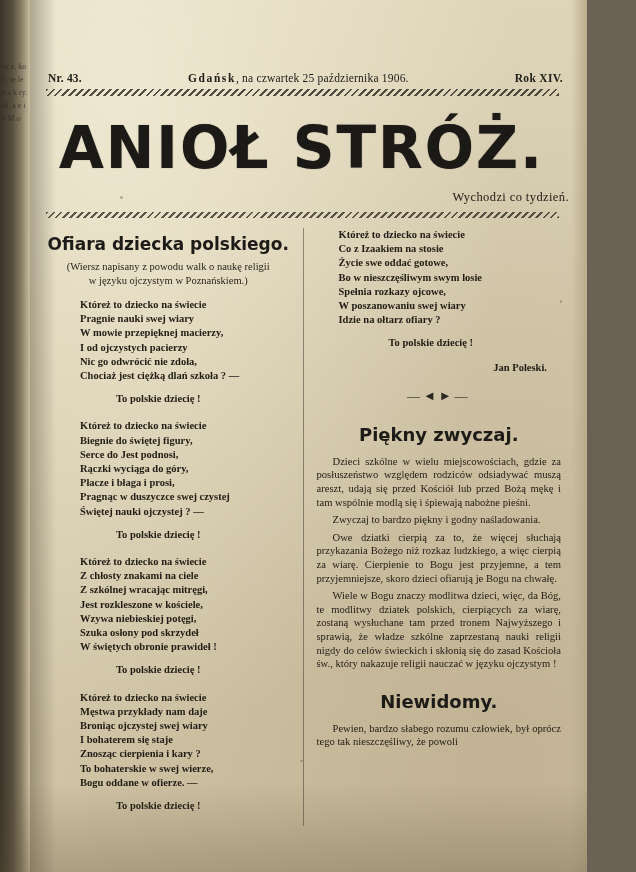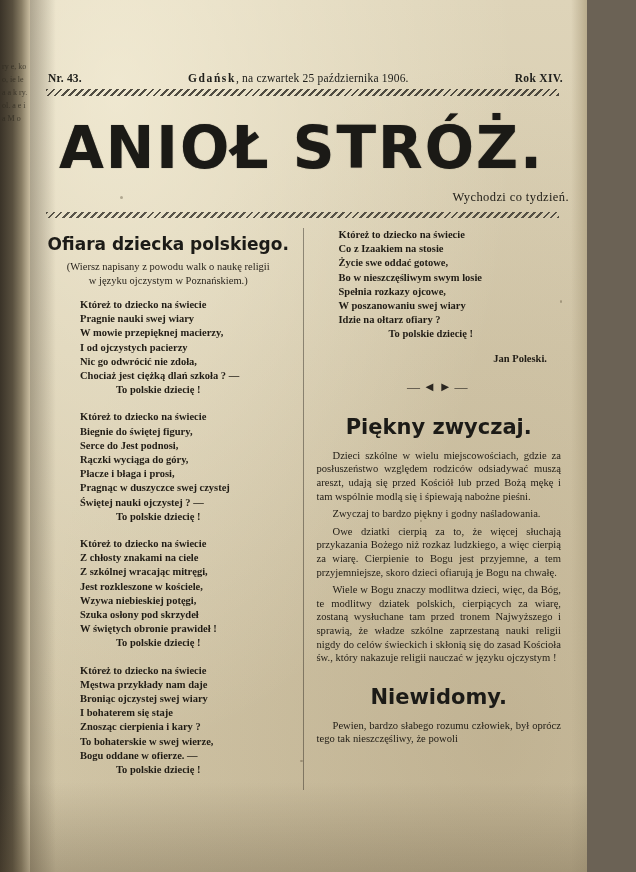--- a/index.html
+++ b/index.html
@@ -129,21 +129,21 @@
 
   .art-head {
     font-family: "DejaVu Sans", sans-serif;
     font-weight: 700;
     font-size: 17px;
     color: #1c1b17;
     text-align: center;
     margin: 6px 0 6px 0;
   }
   .art-head.big {
-    font-size: 21px;
+    font-size: 18px;
     margin-top: 20px;
     margin-bottom: 10px;
   }
   .note {
     font-size: 10.5px;
     line-height: 14px;
     color: #241f18;
     text-align: center;
     margin-bottom: 10px;
   }
@@ -153,20 +153,21 @@
     font-size: 10.5px;
     line-height: 14.2px;
     color: #201c15;
     margin: 0 0 13px 0;
     padding-left: 34px;
     font-weight: bold;
   }
   .verse .ref {
     display: block;
     padding-left: 36px;
+    margin-top: 9px;
   }
   .verse.rightcol { padding-left: 22px; }
   .verse.rightcol .ref { padding-left: 50px; }
   .sig {
     display: block;
     text-align: right;
     padding-right: 14px;
     font-size: 10.5px;
     color: #201c15;
     margin-top: 10px;

